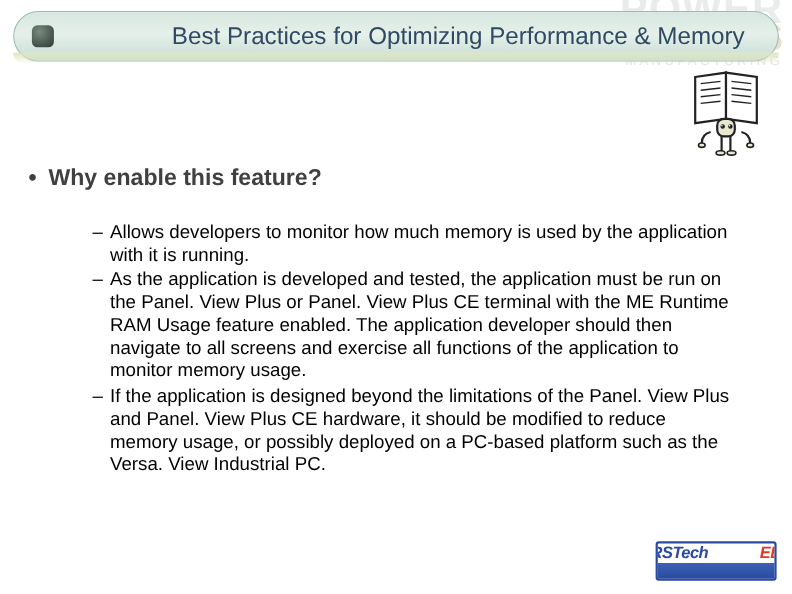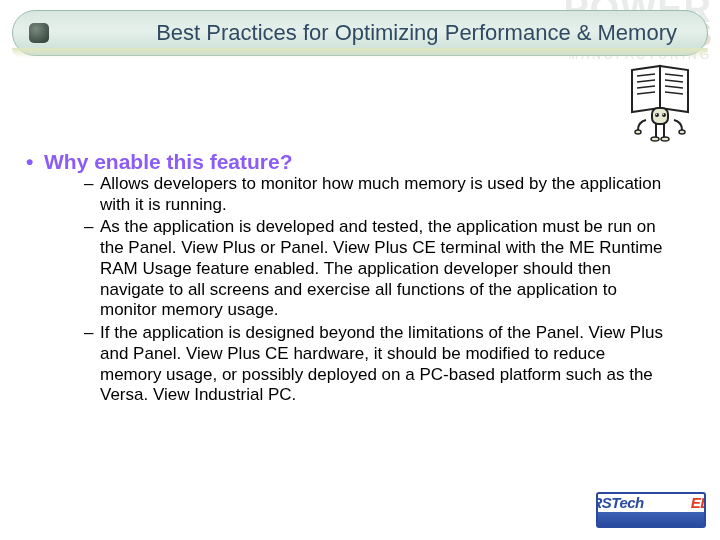--- a/index.html
+++ b/index.html
@@ -97,22 +97,22 @@
   }
   .body {
     position: absolute;
     top: 150px;
     left: 44px;
     right: 50px;
   }
   .lead {
     font-size: 21px;
     font-weight: bold;
-    color: #8b5cf6;
-    margin-bottom: 0;
+    color: #404040;
+    margin-bottom: 27px;
   }
   .lead::before {
     content: "•";
     display: inline-block;
     width: 18px;
     margin-left: -18px;
   }
   .sub-list {
     margin-left: 40px;
     font-size: 17px;

